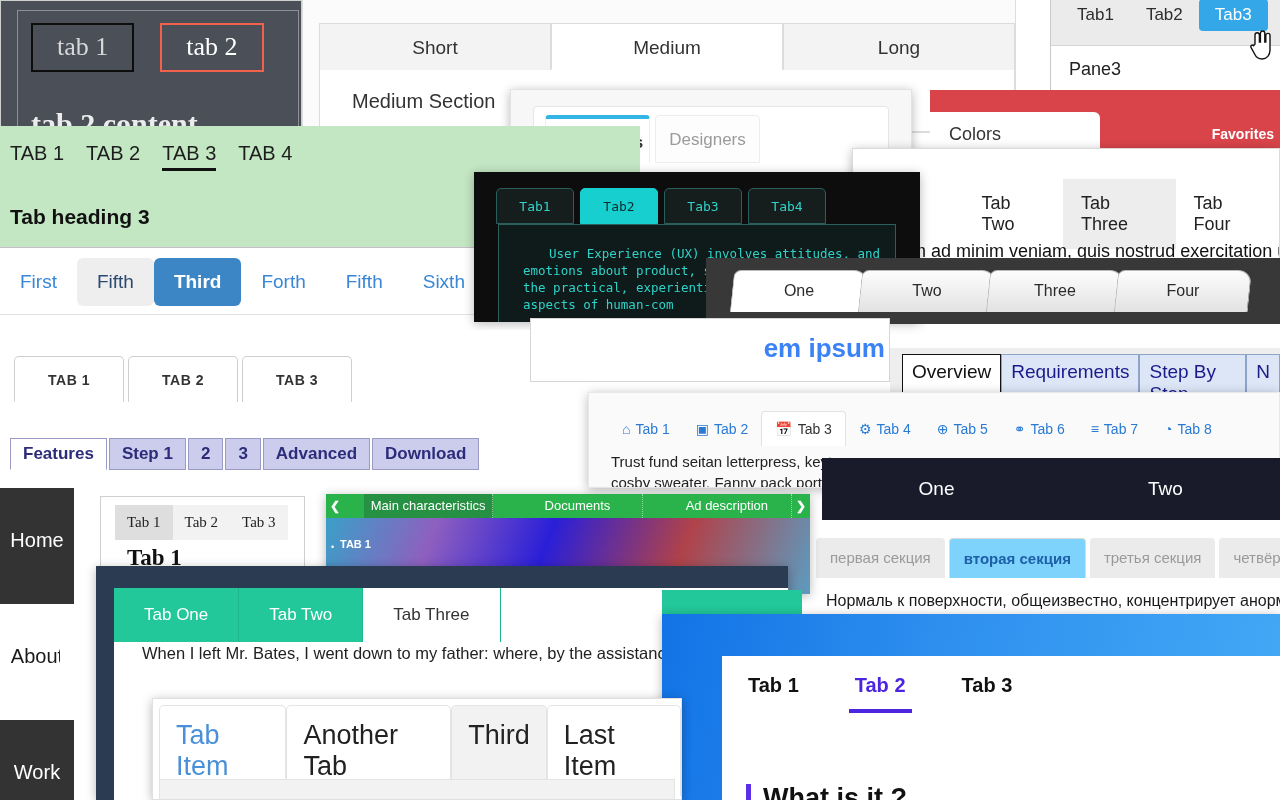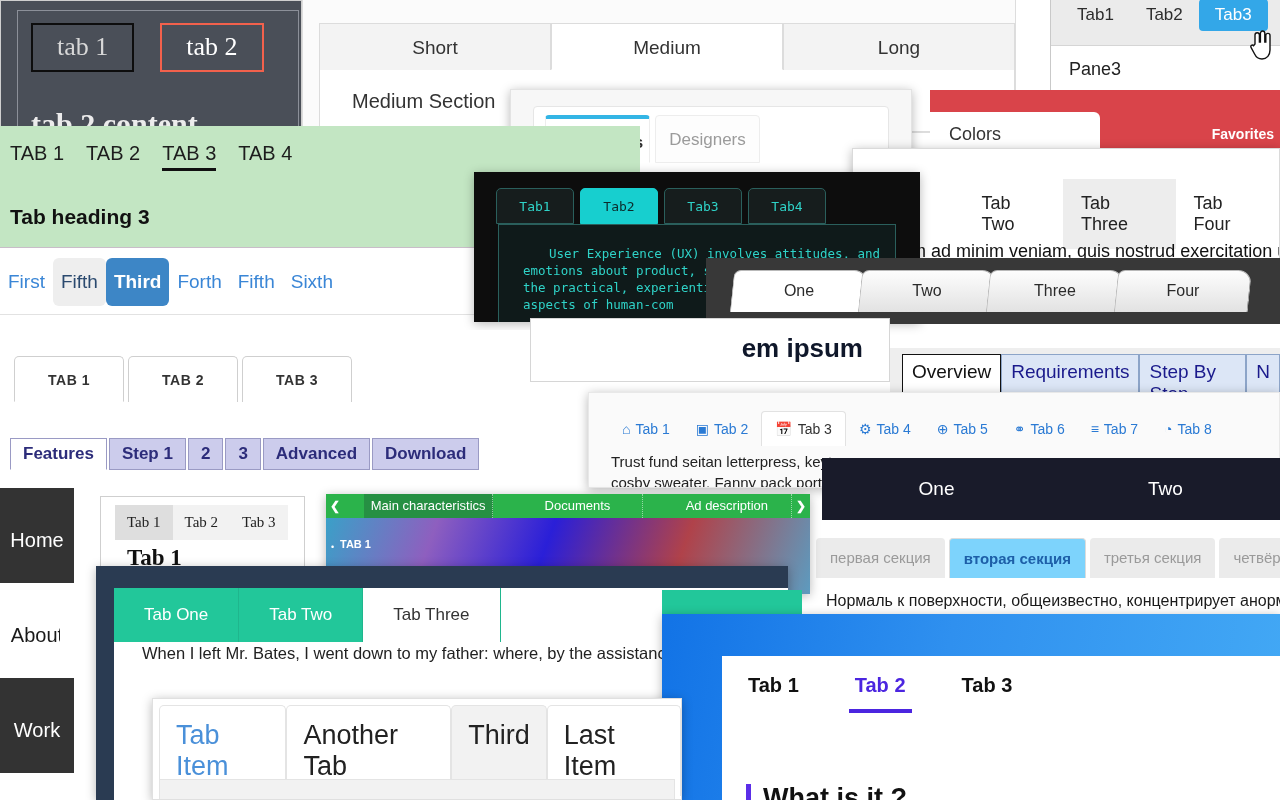--- a/index.html
+++ b/index.html
@@ -69,21 +69,21 @@
   
   #card-green{left:-4px;top:126px;width:644px;height:122px;background:#c3e6c3;border-bottom:1px solid #c9bdc9;}
   #card-green .tabs{position:absolute;left:14px;top:16px;display:flex;gap:22px;}
   #card-green .tab{font-size:20px;color:#1d1d1d;padding-bottom:3px;}
   #card-green .tab.sel{border-bottom:3px solid #111;}
   #card-green .head{position:absolute;left:14px;top:79px;font-size:21px;font-weight:bold;color:#111;}
 
   
   #card-pills{left:-4px;top:249px;width:790px;height:66px;background:#ffffff;border-bottom:1px solid #e2e2e2;}
   #card-pills .tabs{position:absolute;left:4px;top:9px;display:flex;align-items:center;}
-  #card-pills .pill{padding:13px 8px;font-size:19px;color:#3a86d6;border-radius:6px;white-space:nowrap;}
+  #card-pills .pill{padding:13px 20px;font-size:19px;color:#3a86d6;border-radius:6px;white-space:nowrap;}
   #card-pills .pill.hover{background:#eeeeee;color:#2b4a6f;}
   #card-pills .pill.sel{background:#3d86c6;color:#ffffff;font-weight:bold;}
 
   
   #card-term{left:474px;top:172px;width:446px;height:150px;background:#0d0d0d;}
   #card-term .tabs{position:absolute;left:22px;top:16px;display:flex;gap:6px;}
   #card-term .tab{
     width:78px;height:36px;line-height:36px;text-align:center;font-size:13px;
     font-family:"DejaVu Sans Mono", monospace;color:#2fd3c8;background:#161d1d;
     border:1px solid #2a5f5c;border-radius:5px 5px 0 0;box-sizing:border-box;
@@ -112,21 +112,21 @@
 
   
   #card-plain4{left:852px;top:148px;width:428px;height:122px;background:#ffffff;border:1px solid #dadada;}
   #card-plain4 .tabs{position:absolute;left:10px;top:30px;display:flex;}
   #card-plain4 .tab{padding:14px 18px;font-size:18px;color:#222;}
   #card-plain4 .tab.sel{background:#ededed;}
   #card-plain4 .txt{position:absolute;left:14px;top:92px;font-size:18px;color:#111;white-space:nowrap;}
 
   
   #card-ipsum{left:530px;top:318px;width:360px;height:64px;background:#ffffff;border:1px solid #d6d6d6;}
-  #card-ipsum .t{position:absolute;right:26px;top:14px;font-size:26px;font-weight:bold;color:#0f172a;white-space:nowrap;}
+  #card-ipsum .t{position:absolute;right:4px;top:14px;font-size:26px;font-weight:bold;color:#3b82f6;white-space:nowrap;}
 
   
   #card-tabs3{left:-4px;top:330px;width:800px;height:100px;background:#ffffff;border-bottom:1px solid #dcdcdc;}
   #card-tabs3 .tabs{position:absolute;left:18px;top:26px;display:flex;}
   #card-tabs3 .tab{
     width:110px;height:46px;line-height:46px;text-align:center;
     font-size:14px;font-weight:bold;letter-spacing:.5px;color:#333;
     border:1px solid #cfcfcf;border-bottom:none;border-radius:5px 5px 0 0;
     background:#fff;margin-right:4px;box-sizing:border-box;
   }
@@ -137,21 +137,21 @@
   #card-feat .tabs{position:absolute;left:14px;top:10px;display:flex;}
   #card-feat .tab{
     height:32px;line-height:30px;padding:0 12px;font-size:17px;font-weight:bold;color:#2c2c7a;
     background:#ccccec;border:1px solid #9a9ac4;margin-right:2px;box-sizing:border-box;
   }
   #card-feat .tab.sel{background:#ffffff;border-bottom-color:#ffffff;}
 
   
   #nav-vert{left:0;top:488px;width:74px;height:312px;background:#ffffff;}
   #nav-vert .item{
-    height:95px;line-height:104px;text-align:center;font-size:20px;
+    height:116px;line-height:104px;text-align:center;font-size:20px;
     color:#ffffff;background:#333333;
   }
   #nav-vert .item.sel{background:#ffffff;color:#1a1a1a;position:relative;}
   #nav-vert .item.sel:after{
     content:"";position:absolute;right:-14px;top:38px;border:14px solid transparent;border-left-color:#ffffff;
   }
 
   
   #card-serif{left:100px;top:496px;width:205px;height:92px;background:#ffffff;border:1px solid #cfcfcf;}
   #card-serif .tabs{position:absolute;left:14px;top:8px;display:flex;background:#f2f2f2;}

